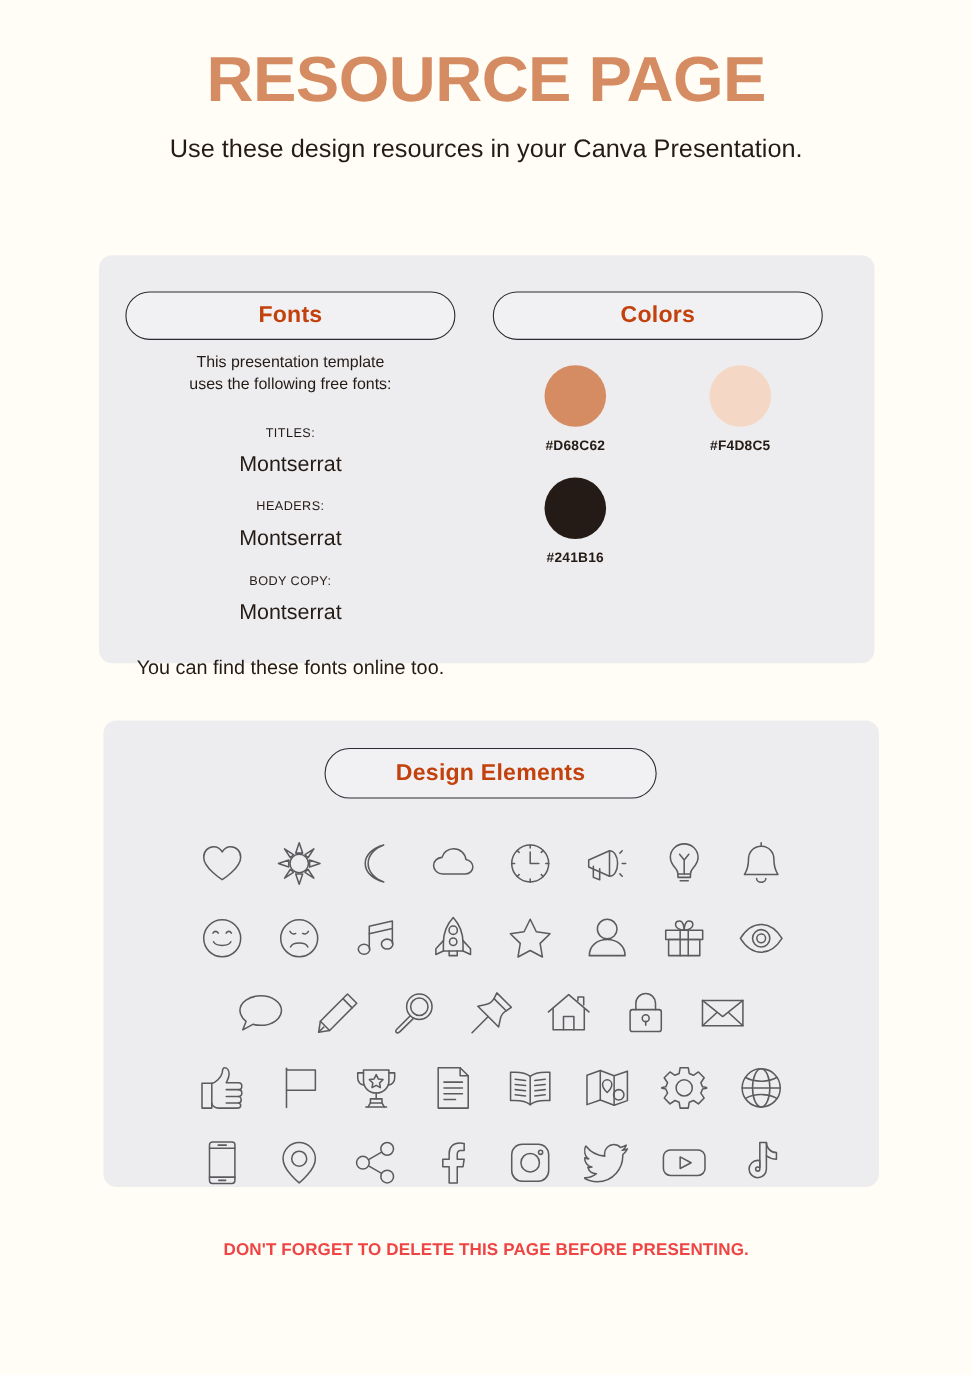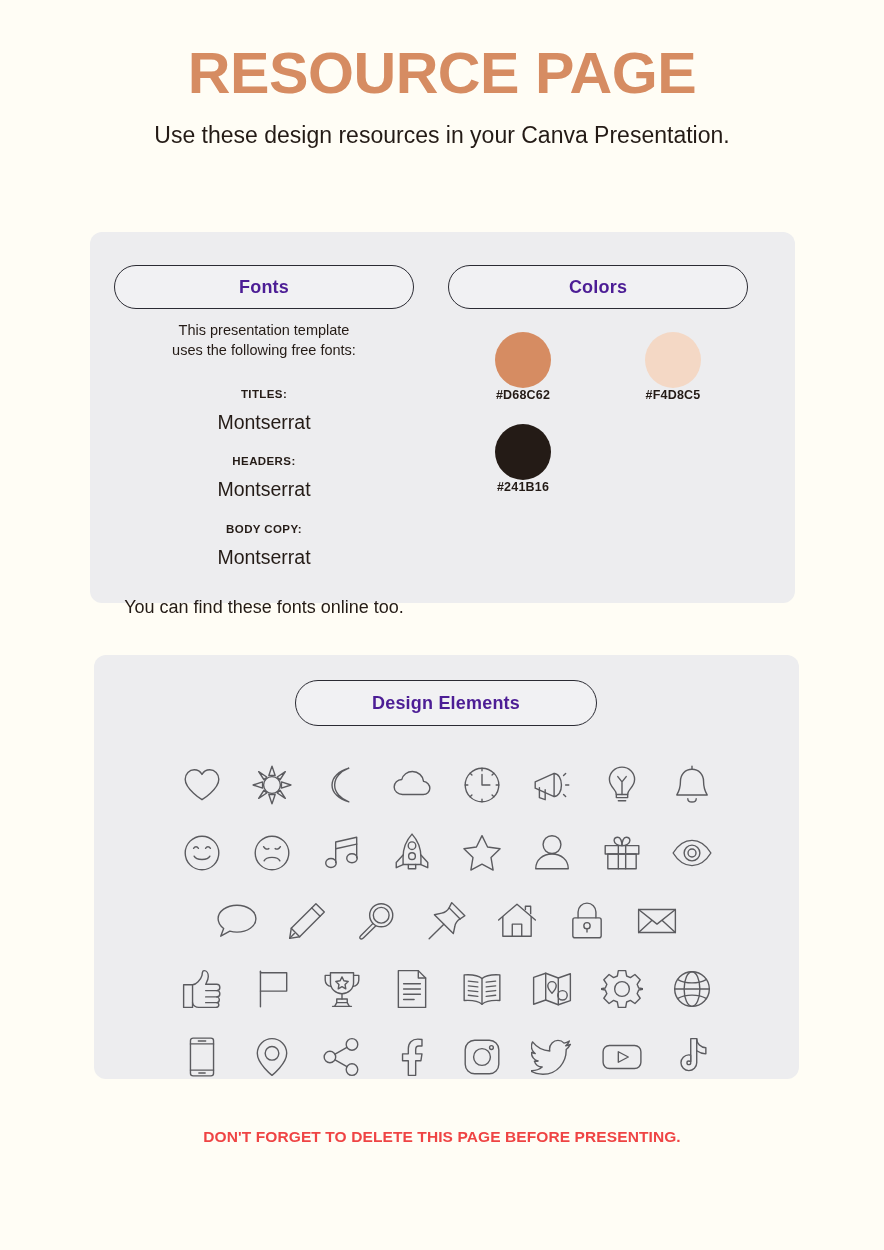--- a/index.html
+++ b/index.html
@@ -63,23 +63,23 @@
     position: absolute;
     border: 1.4px solid #2b2b33;
     border-radius: 24px;
     background: #F1F1F3;
     display: flex;
     align-items: center;
     justify-content: center;
     box-sizing: border-box;
   }
   .pill-label {
-    font-size: 18px;
+    font-size: 21px;
     font-weight: bold;
-    color: #4c1d95;
+    color: #c2410c;
     letter-spacing: 0.2px;
   }
   #pill-fonts {
     left: 24px;
     top: 33px;
     width: 300px;
     height: 44px;
   }
   #pill-colors {
     left: 358px;
@@ -109,21 +109,21 @@
     margin: 0;
   }
   .font-group {
     margin-top: 22px;
   }
   .font-group:first-of-type {
     margin-top: 28px;
   }
   .font-role {
     font-size: 11.5px;
-    font-weight: bold;
+    font-weight: normal;
     letter-spacing: 0.4px;
     color: #241B16;
     margin: 12px;
   }
   .font-name {
     font-size: 19.5px;
     font-weight: normal;
     color: #241B16;
     margin: 2px 0 0 0;
     line-height: 1.1;
@@ -149,20 +149,21 @@
     display: flex;
     flex-direction: column;
     align-items: center;
   }
   .swatch-dot {
     width: 56px;
     height: 56px;
     border-radius: 50%;
   }
   .swatch-hex {
+    margin-top: 10px;
     font-size: 12.5px;
     font-weight: bold;
     letter-spacing: 0.2px;
     color: #241B16;
   }
 
   
   .icon-grid {
     position: absolute;
     left: 0;

